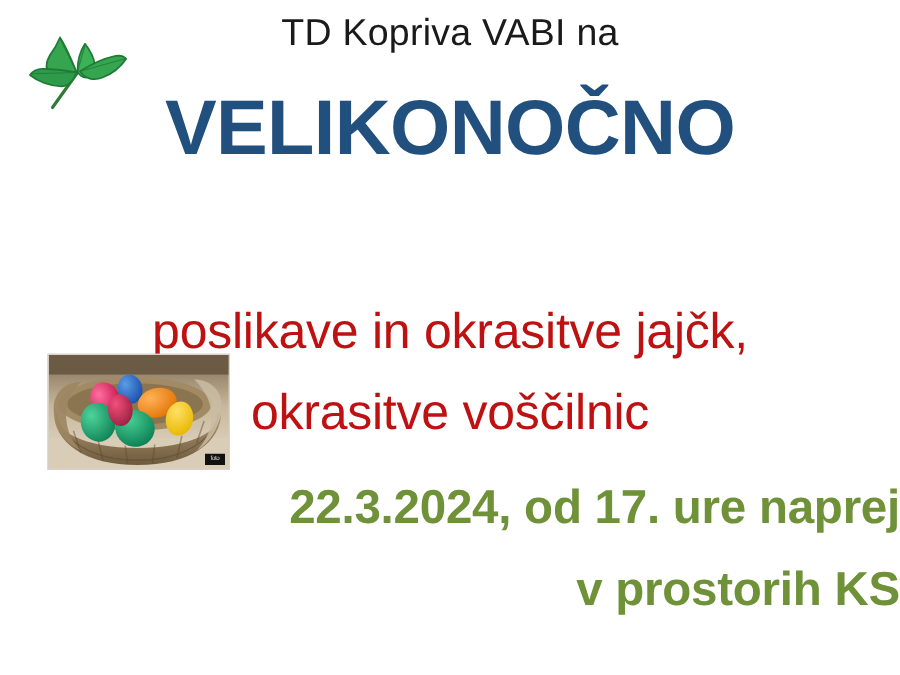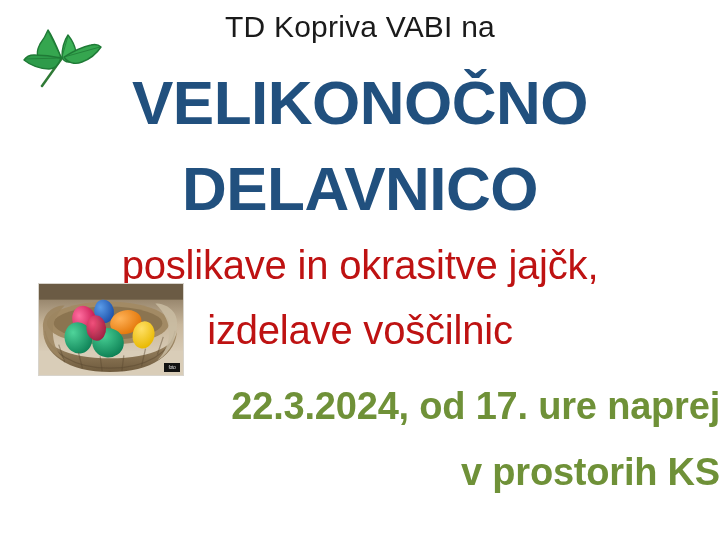--- a/index.html
+++ b/index.html
@@ -120,24 +120,23 @@
 
       <path d="M52 45 C60 40 70 35 79 33 C83 32 87 33 89 35 C85 41 78 47 70 50 C63 53 56 51 52 45 Z" fill="#35A64F" stroke="#1F7A36" stroke-width="1.4" stroke-linejoin="round"></path>
 
       <path d="M49 45 L36 19 M49 46 L13 47 M50 45 L56 24 M52 45 L88 35" stroke="#1F7A36" stroke-width="1" fill="none" opacity="0.8"></path>
     </svg>
   </div>
 
   <div class="line org-line">TD Kopriva VABI na</div>
 
   <div class="line title-line title-1">VELIKONOČNO</div>
-  <div class="line title-line title-2">DELAVNICO</div>
 
   <div class="line sub-line sub-1">poslikave in okrasitve jajčk,</div>
-  <div class="line sub-line sub-2">izdelave voščilnic</div>
+  <div class="line sub-line sub-2">okrasitve voščilnic</div>
 
   <div class="line info-line info-1">22.3.2024, od 17. ure naprej</div>
   <div class="line info-line info-2">v prostorih KS</div>
 
   <div class="photo">
     <svg viewBox="0 0 146 93" xmlns="http://www.w3.org/2000/svg" preserveAspectRatio="none">
       <defs>
         <radialGradient id="gPink" cx="35%" cy="30%" r="75%">
           <stop offset="0%" stop-color="#FF6FA0"></stop>
             <stop offset="100%" stop-color="#C2104A"></stop>

